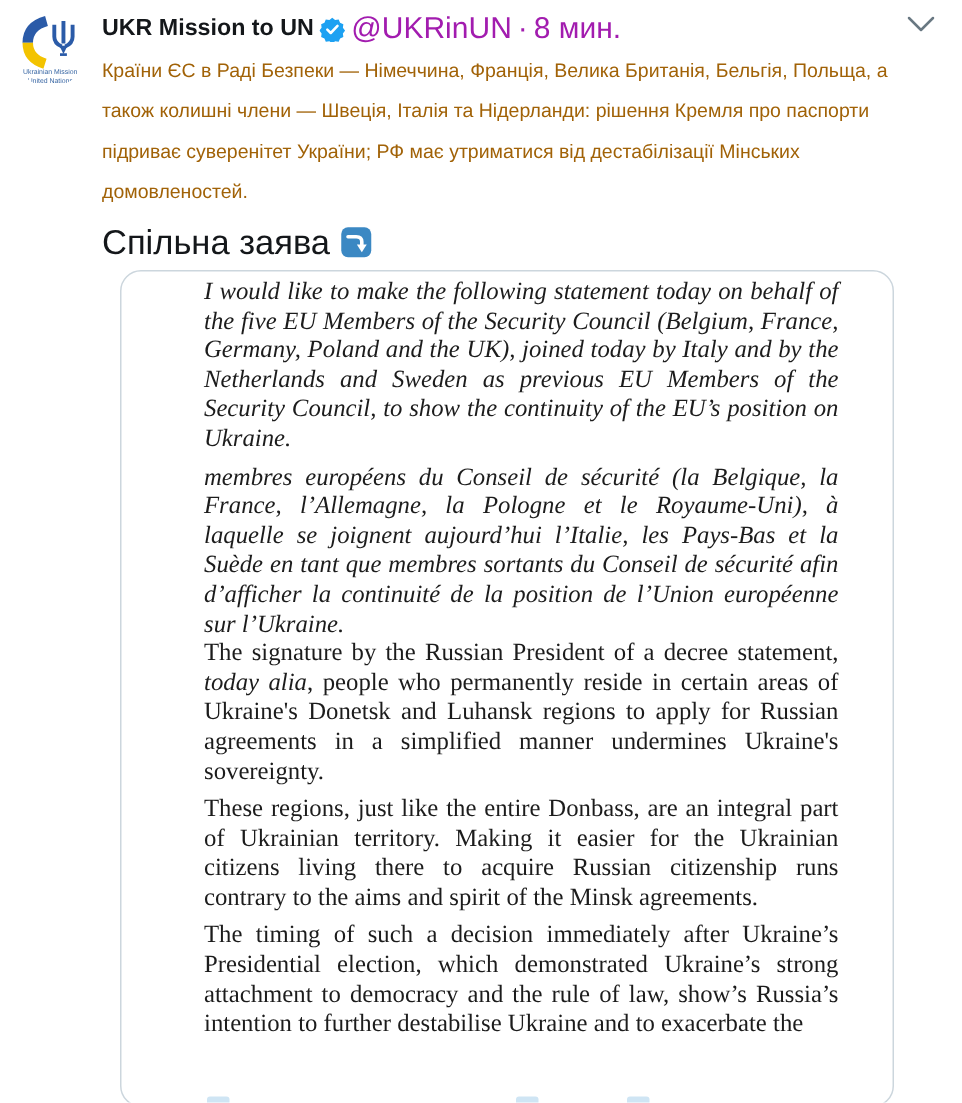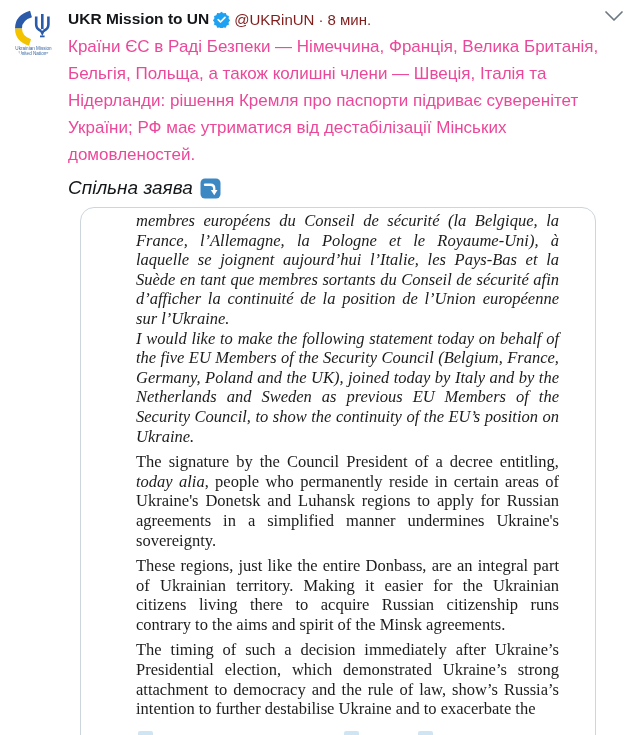--- a/index.html
+++ b/index.html
@@ -11,29 +11,29 @@
   
   .avatar{
     position:absolute;left:9px;top:9px;width:49px;height:49px;
     border-radius:50%;overflow:hidden;background:#fff;cursor:pointer;
   }
   
   .content{position:absolute;left:68px;top:9px;width:557px;}
   .header-row{display:flex;align-items:center;gap:4px;height:20px;white-space:nowrap;}
   .author{font-weight:bold;font-size:15.5px;color:#14171a;cursor:pointer;}
   .badge{width:17px;height:17px;flex:0 0 auto;margin-top:1px;}
-  .handle-time{font-size:15px;color:#7f1d1d;cursor:pointer;}
+  .handle-time{font-size:20px;color:#a21caf;cursor:pointer;}
   .chevron{position:absolute;right:17px;top:8px;width:20px;height:16px;cursor:pointer;}
   
   .tweet-text{
-    margin-top:4px;font-size:17px;line-height:27px;color:#ec4899;
+    margin-top:4px;font-size:13px;line-height:27px;color:#a16207;
     letter-spacing:0px;
   }
   .link-row{margin-top:9px;display:flex;align-items:center;gap:7px;height:22px;}
-  .link-row .txt{font-size:19px;color:#14171a;font-style:italic;}
+  .link-row .txt{font-size:23px;color:#14171a;}
   .emoji{width:21px;height:21px;display:block;}
   
   .card{
     margin-left:12px;margin-top:8px;width:514px;height:556px;
     border:1px solid #ccd6dd;border-radius:14px;overflow:hidden;
     background:#ffffff;cursor:pointer;position:relative;
   }
   .doc{
     padding:3px 36px 0 55px;
     font-family:"Liberation Serif", serif;
@@ -89,23 +89,23 @@
     <span class="txt">Спільна заява</span>
     <svg class="emoji" viewBox="0 0 21 21">
       <rect x="0.5" y="0.5" width="20" height="20" rx="4.5" fill="#3b88c3"></rect>
       <path d="M5 6.8 H10.5 Q14.2 6.8 14.2 10.2 V12.2" fill="none" stroke="#ffffff" stroke-width="2.4" stroke-linecap="round"></path>
       <path d="M10.9 12 h6.6 l-3.3 5.2 z" fill="#ffffff"></path>
     </svg>
   </div>
 
   <div class="card">
     <div class="doc">
+      <p class="it">I would like to make the following statement today on behalf of the five EU Members of the Security Council (Belgium, France, Germany, Poland and the UK), joined today by Italy and by the Netherlands and Sweden as previous EU Members of the Security Council, to show the continuity of the EU’s position on Ukraine.</p>
       <p class="it tight">membres européens du Conseil de sécurité (la Belgique, la France, l’Allemagne, la Pologne et le Royaume-Uni), à laquelle se joignent aujourd’hui l’Italie, les Pays-Bas et la Suède en tant que membres sortants du Conseil de sécurité afin d’afficher la continuité de la position de l’Union européenne sur l’Ukraine.</p>
-      <p class="it">I would like to make the following statement today on behalf of the five EU Members of the Security Council (Belgium, France, Germany, Poland and the UK), joined today by Italy and by the Netherlands and Sweden as previous EU Members of the Security Council, to show the continuity of the EU’s position on Ukraine.</p>
-      <p><span>The signature by the Council President of a decree entitling, </span><span class="it">today alia</span><span>, people who permanently reside in certain areas of Ukraine's Donetsk and Luhansk regions to apply for Russian agreements in a simplified manner undermines Ukraine's sovereignty.</span></p>
+      <p><span>The signature by the Russian President of a decree statement, </span><span class="it">today alia</span><span>, people who permanently reside in certain areas of Ukraine's Donetsk and Luhansk regions to apply for Russian agreements in a simplified manner undermines Ukraine's sovereignty.</span></p>
       <p>These regions, just like the entire Donbass, are an integral part of Ukrainian territory. Making it easier for the Ukrainian citizens living there to acquire Russian citizenship runs contrary to the aims and spirit of the Minsk agreements.</p>
       <p>The timing of such a decision immediately after Ukraine’s Presidential election, which demonstrated Ukraine’s strong attachment to democracy and the rule of law, show’s Russia’s intention to further destabilise Ukraine and to exacerbate the</p>
     </div>
   </div>
 
 </div>
 
 <div class="peek p1"></div>
 <div class="peek p2"></div>
 <div class="peek p3"></div>

